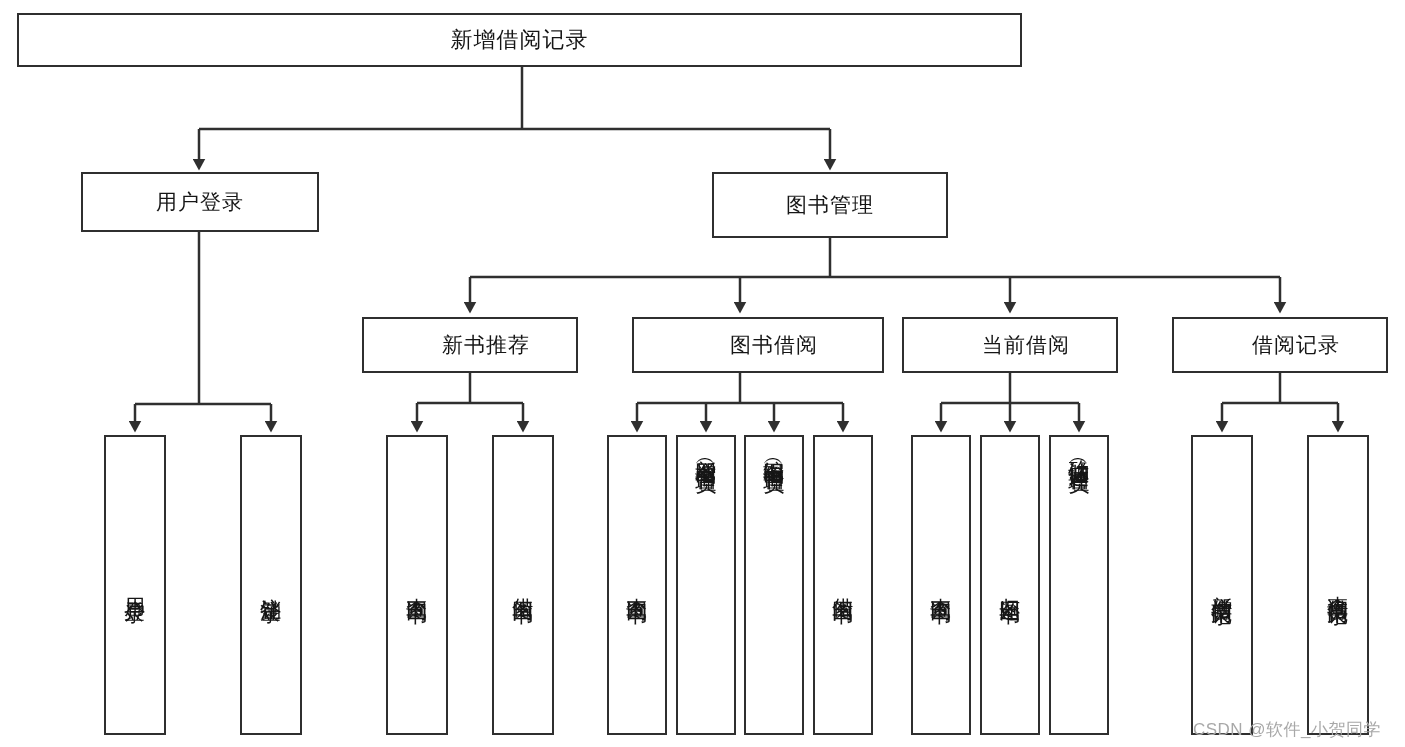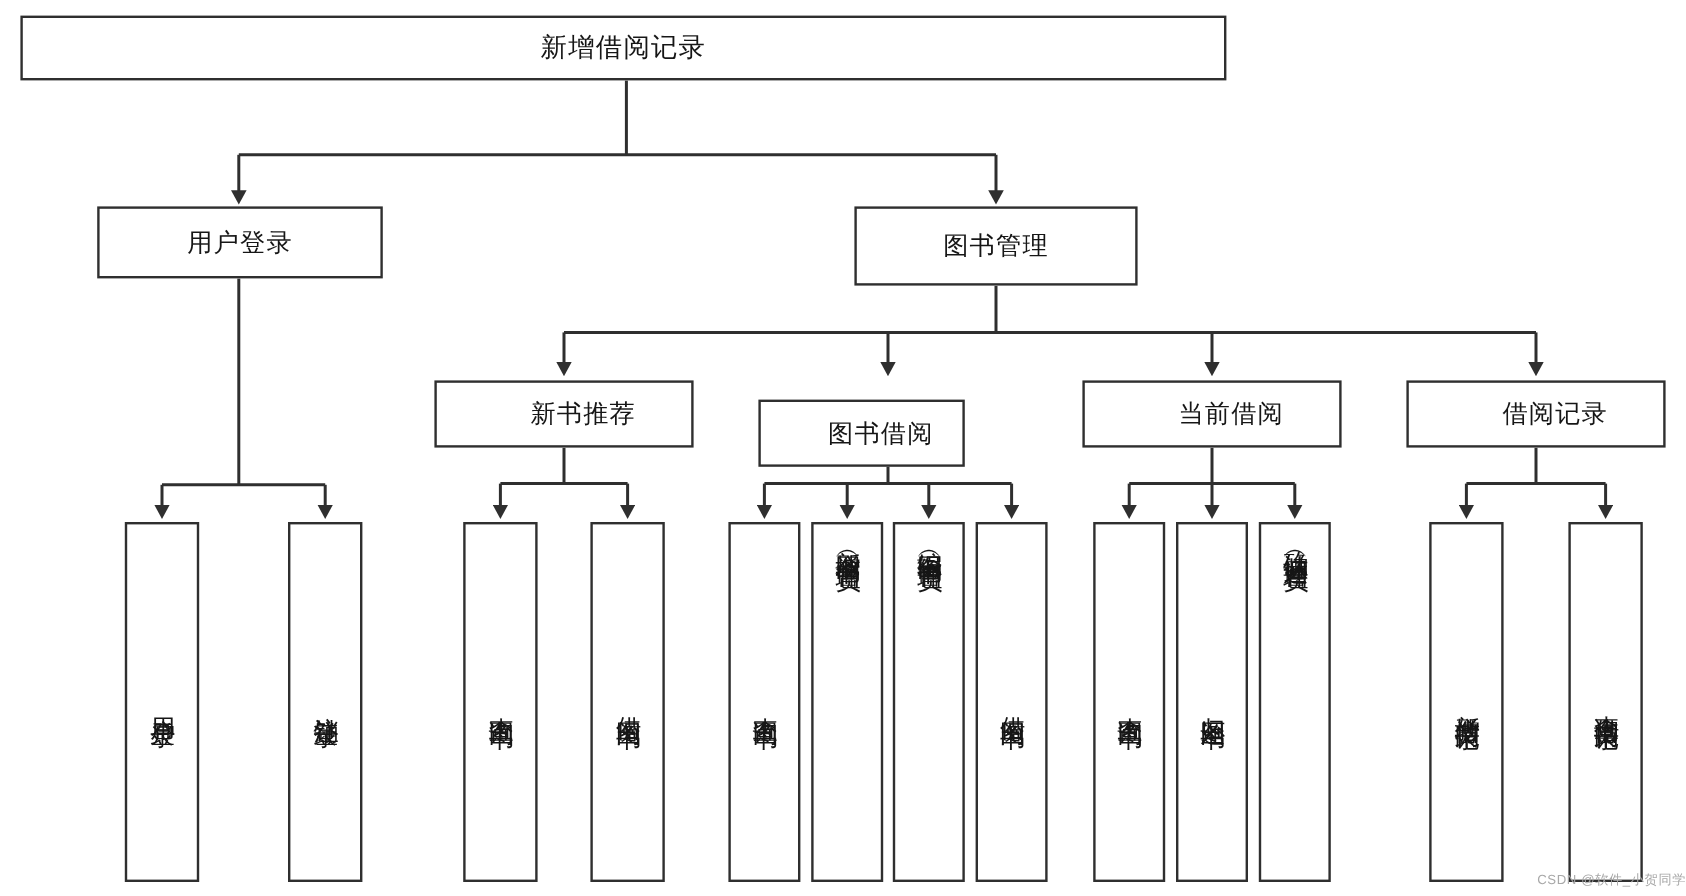--- a/index.html
+++ b/index.html
@@ -69,23 +69,23 @@
     display: flex;
     align-items: center;
     justify-content: center;
   }
   .leaf-inner.top {
     align-items: flex-start;
     padding-top: 6px;
   }
   .watermark {
     position: absolute;
-    right: 0;
+    right: 24px;
     bottom: 6px;
-    font-size: 11px;
+    font-size: 17px;
     color: #a8a8a8;
     letter-spacing: 0.5px;
     z-index: 3;
     white-space: nowrap;
   }
 </style>
 </head>
 <body>
 
 <div id="canvas">
@@ -151,21 +151,21 @@
   </div>
 
   <div class="node level1" style="left:712px; top:172px; width:236px; height:66px;">
     <span>图书管理</span>
   </div>
 
   <div class="node level2" style="left:362px; top:317px; width:216px; height:56px;">
     <span>新书推荐</span>
   </div>
 
-  <div class="node level2" style="left:632px; top:317px; width:172px; height:56px;margin-top:16px;">
+  <div class="node level2" style="left:632px; top:317px; width:252px; height:56px;">
     <span>图书借阅</span>
   </div>
 
   <div class="node level2" style="left:902px; top:317px; width:216px; height:56px;">
     <span>当前借阅</span>
   </div>
 
   <div class="node level2" style="left:1172px; top:317px; width:216px; height:56px;">
     <span>借阅记录</span>
   </div>

